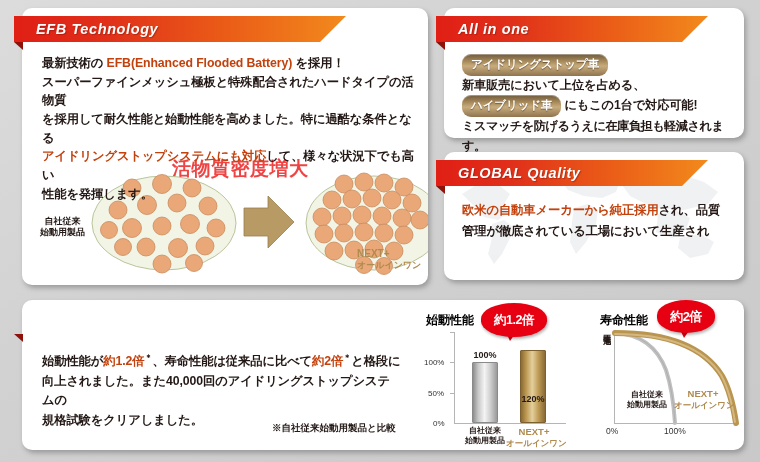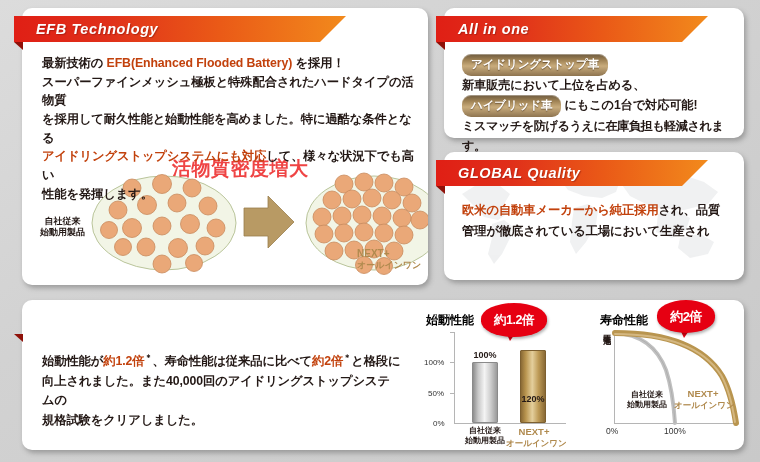--- a/index.html
+++ b/index.html
@@ -350,20 +350,21 @@
 
     <div class="ribbon-fold" style="top:34px;"></div>
 
     <div class="body-text" style="left:20px; top:52px; width:360px; font-size:12.3px; line-height:1.6;">
       <div>
         <span>始動性能が</span><span class="red">約1.2倍</span><span style="font-size:8px;vertical-align:super;">＊</span><span>、寿命性能は従来品に比べて</span><span class="red">約2倍</span><span style="font-size:8px;vertical-align:super;">＊</span><span>と格段に</span>
       </div>
       <div>向上されました。また40,000回のアイドリングストップシステムの</div>
       <div>規格試験をクリアしました。</div>
     </div>
+    <div style="position:absolute; left:250px; top:122px; font-size:9.5px; font-weight:bold; color:#231815;">※自社従来始動用製品と比較</div>
   </div>
 
   <div class="bubble-tail" style="left:504px; top:328px;"></div>
   <div class="bubble" style="left:481px; top:303px; width:66px; height:34px; font-size:12.5px;">
     <span>約1.2倍</span>
   </div>
 
   <div class="bubble-tail" style="left:678px; top:325px;"></div>
   <div class="bubble" style="left:657px; top:300px; width:58px; height:33px; font-size:13px;">
     <span>約2倍</span>

